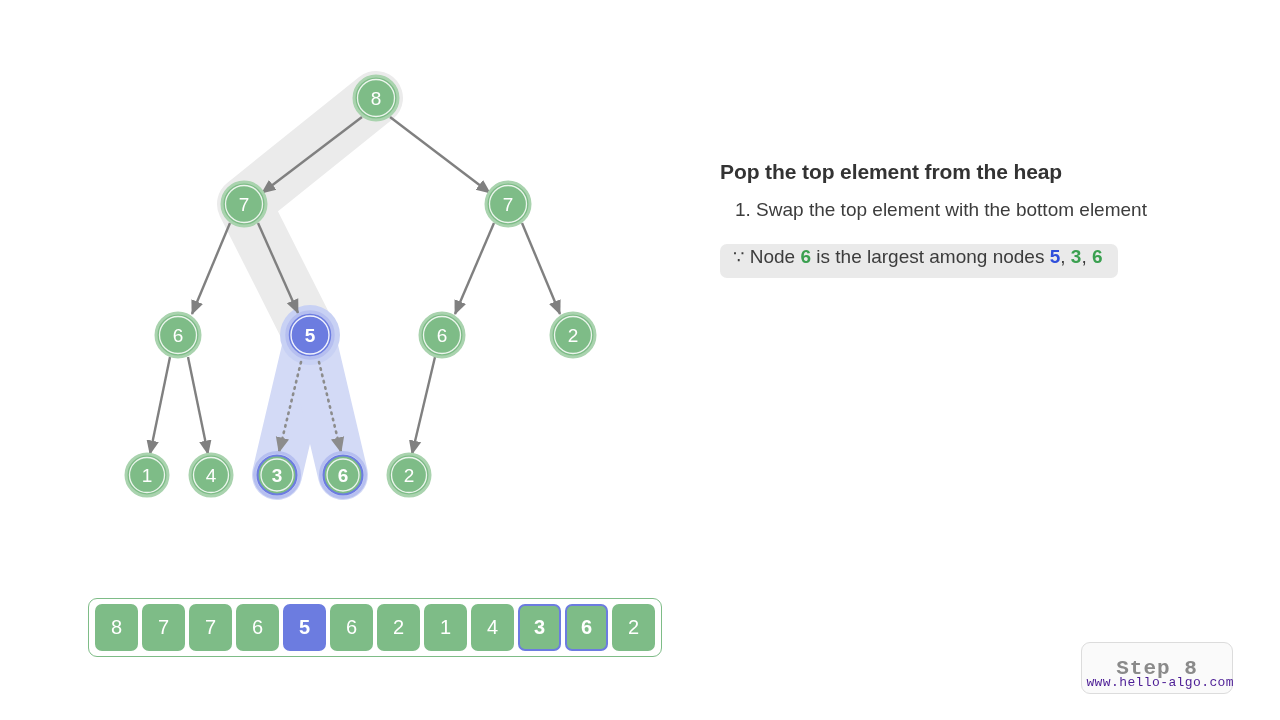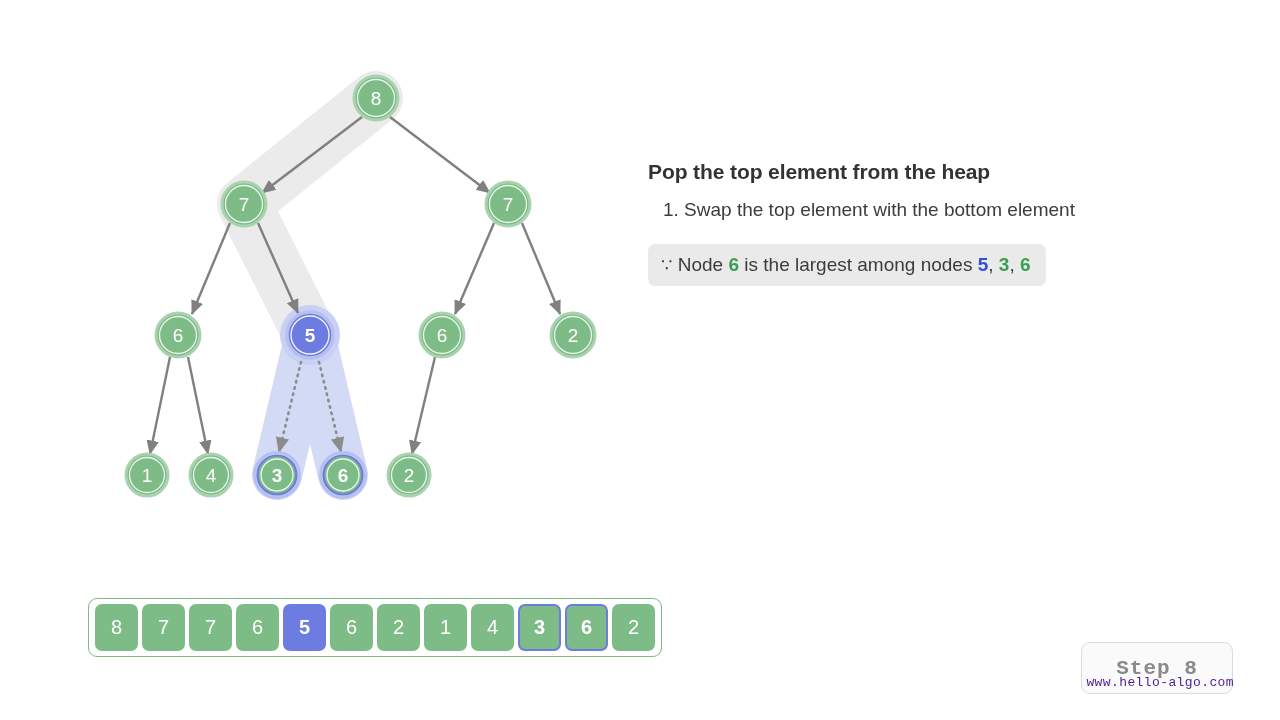--- a/index.html
+++ b/index.html
@@ -35,42 +35,42 @@
     fill: #ffffff;
     text-anchor: middle;
     dominant-baseline: central;
     font-weight: 400;
   }
   .node-label-blue { font-weight: 700; }
 
   
   #info-panel {
     position: absolute;
-    left: 648px;
+    left: 720px;
     top: 160px;
     width: 540px;
   }
   #info-title {
     font-size: 21px;
     font-weight: bold;
     color: #333333;
     letter-spacing: -0.1px;
     margin: 0 0 14px 0;
   }
   .info-step {
     font-size: 19px;
     color: #3c3c3c;
     margin: 0 0 22px 15px;
     line-height: 1.25;
   }
   #info-note {
     display: inline-block;
     background: #eaeaea;
     border-radius: 7px;
-    padding: 11px 15px 10px 13px;
+    padding: 3px 15px 10px 13px;
     font-size: 19px;
     color: #3c3c3c;
     line-height: 1.1;
     white-space: nowrap;
   }
   .nb { color: #2f4fdb; font-weight: bold; }
   .ng { color: #3aa050; font-weight: bold; }
   .sym { font-size: 18px; }
 
   

